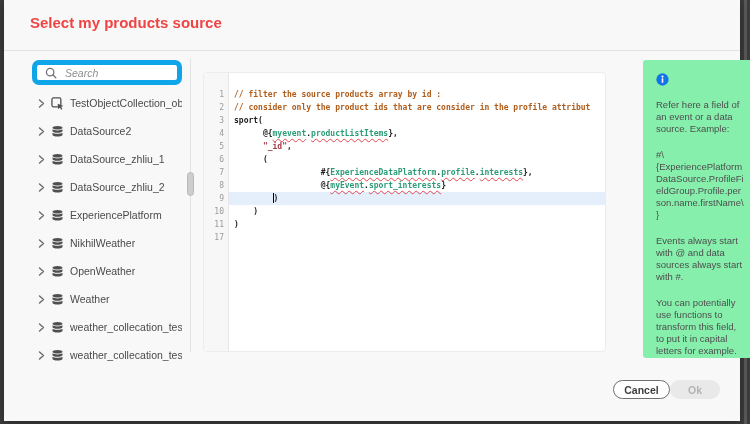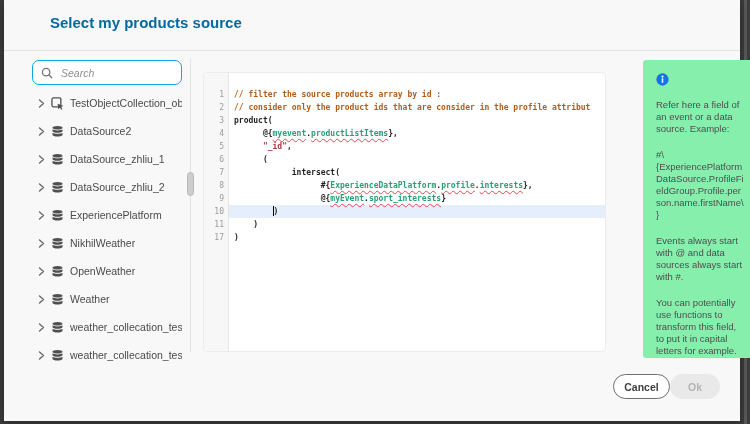--- a/index.html
+++ b/index.html
@@ -10,28 +10,28 @@
     font-family:"Liberation Sans", sans-serif;
   }
   .bg-scroll-line { position:absolute; right:3px; top:0; width:3px; height:100%; background:#5a5a5a; }
 
   .dialog {
     position:absolute; left:4px; top:0; right:10px; bottom:3px;
     background:#f8f8f8; box-shadow:0 2px 10px rgba(0,0,0,.35);
   }
   .dialog-title {
     position:absolute; left:26px; top:14px;
-    font-size:15px; font-weight:700; color:#0369a1;margin-left:20px;
+    font-size:15px; font-weight:700; color:#ef4444;
   }
   .title-divider { position:absolute; left:0; right:0; top:50px; height:1px; background:#e2e2e2; }
 
   
   .sidebar { position:absolute; left:28px; top:60px; width:150px; }
   .search-box {
-    height:25px; background:#fff; border:1px solid #0ea5e9; border-radius:7px;
+    height:25px; background:#fff; border:5px solid #0ea5e9; border-radius:7px;
     display:flex; align-items:center; padding:0 8px; gap:6px;
   }
   .search-box input {
     border:none; outline:none; width:100%; background:transparent;
     font-size:10.5px; color:#4a4a4a; font-family:inherit;
   }
   .search-box input::placeholder { font-style:italic; color:#8f8f8f; }
   .src-list { margin-top:4px; }
   .src-row {
     height:28px; display:flex; align-items:center; gap:6px;
@@ -84,21 +84,21 @@
   }
   .help-icon { display:block; }
   .help-p {
     margin:14px 0 0 0; font-size:9.5px; line-height:12px; color:#4e4e4e;
     overflow-wrap:break-word; white-space:pre-wrap;
   }
   .help-p:first-of-type { margin-top:9px; }
 
   
   .btn {
-    position:absolute; bottom:22px; height:25px; border-radius:13px;
+    position:absolute; bottom:22px; height:19px; border-radius:13px;
     display:flex; align-items:center; justify-content:center;
     font-size:10.5px; font-weight:700; font-family:inherit; cursor:pointer;
   }
   .btn-cancel { right:70px; width:57px; background:#fff; border:1.5px solid #6f6f6f; color:#3e3e3e; }
   .btn-ok { right:20px; width:50px; background:#e9e9e9; border:none; color:#b3b3b3; cursor:default; }
 </style>
 </head>
 <body>
 
 <div class="bg-scroll-line"></div>
@@ -266,25 +266,24 @@
         <div class="gut-num">7</div>
         <div class="gut-num">8</div>
         <div class="gut-num">9</div>
         <div class="gut-num">10</div>
         <div class="gut-num">11</div>
         <div class="gut-num">17</div>
       </div>
     <div class="code-area" id="code-lines">
         <div class="code-line"><span class="tok-c">// filter the source products array by id :</span></div>
         <div class="code-line"><span class="tok-c">// consider only the product ids that are consider in the profile attribut</span></div>
-        <div class="code-line"><span class="tok-p">product(</span></div>
+        <div class="code-line"><span class="tok-p">sport(</span></div>
         <div class="code-line"><span class="tok-p">      @{</span><span class="tok-g">myevent</span><span class="tok-p">.</span><span class="tok-g">productListItems</span><span class="tok-p">},</span></div>
         <div class="code-line"><span class="tok-p">      </span><span class="tok-s">"_id"</span><span class="tok-p">,</span></div>
         <div class="code-line"><span class="tok-p">      (</span></div>
-        <div class="code-line"><span class="tok-p">            intersect(</span></div>
         <div class="code-line"><span class="tok-p">                  #{</span><span class="tok-g">ExperienceDataPlatform</span><span class="tok-p">.</span><span class="tok-g">profile</span><span class="tok-p">.</span><span class="tok-g">interests</span><span class="tok-p">},</span></div>
         <div class="code-line"><span class="tok-p">                  @{</span><span class="tok-g">myEvent</span><span class="tok-p">.</span><span class="tok-g">sport_interests</span><span class="tok-p">}</span></div>
         <div class="code-line active"><span class="tok-p">        </span><span class="cursor"></span><span class="tok-p">)</span></div>
         <div class="code-line"><span class="tok-p">    )</span></div>
         <div class="code-line"><span class="tok-p">)</span></div>
       </div>
   </div>
 
   <div class="help-card">
     <span class="help-icon">

